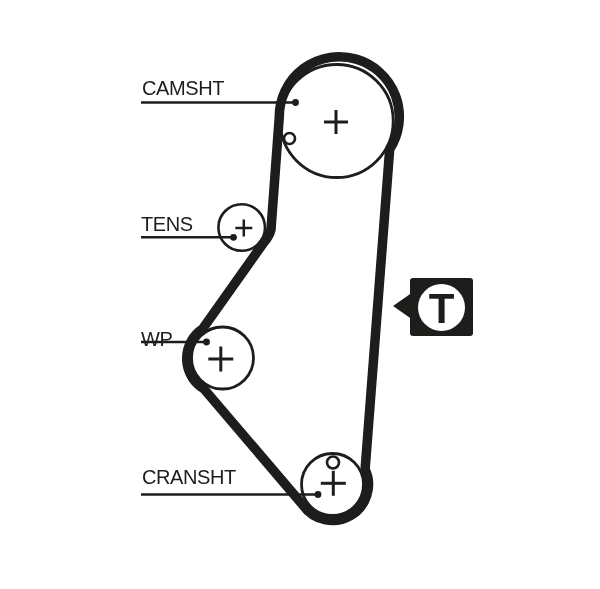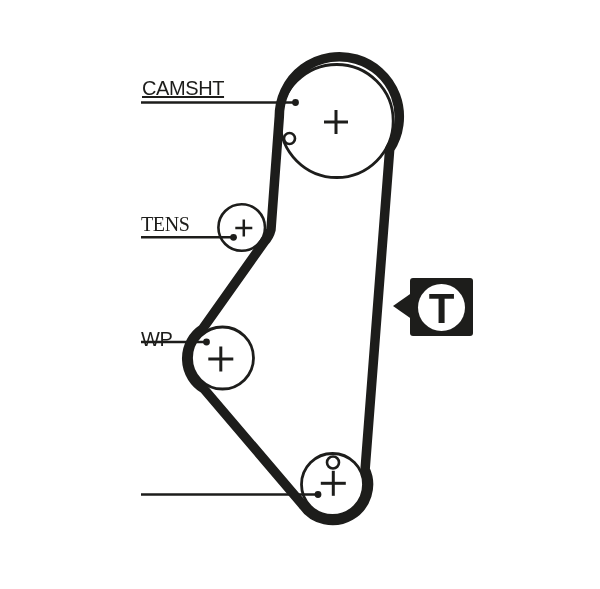--- a/index.html
+++ b/index.html
@@ -102,26 +102,27 @@
       <line class="stroke" x1="320.8" y1="483.3" x2="345.8" y2="483.3" stroke-width="3"></line>
       <line class="stroke" x1="333.3" y1="470.8" x2="333.3" y2="495.8" stroke-width="3"></line>
     </g>
 
     <circle class="fill" cx="295.5" cy="102.5" r="3.4"></circle>
     <circle class="fill" cx="233.5" cy="237.3" r="3.4"></circle>
     <circle class="fill" cx="206.5" cy="342" r="3.4"></circle>
     <circle class="fill" cx="318" cy="494.5" r="3.4"></circle>
   </svg>
 
-  <div class="callout-label" style="left:142px; top:78px;text-decoration:underline;">CAMSHT</div>
+  <div class="callout-label" style="left:142px; top:78px;">CAMSHT</div>
 
-  <div class="callout-label" style="left:141px; top:214px;font-family:Liberation Serif, serif;">TENS</div>
+  <div class="callout-label" style="left:141px; top:214px;">TENS</div>
 
   <div class="callout-label" style="left:141px; top:329px;">WP</div>
 
+  <div class="callout-label" style="left:142px; top:467px;">CRANSHT</div>
 
   <div class="t-marker">
     <div class="arrow"></div>
     <div class="square"></div>
     <div class="circle">
       <span class="letter">T</span>
     </div>
   </div>
 
 </div>

